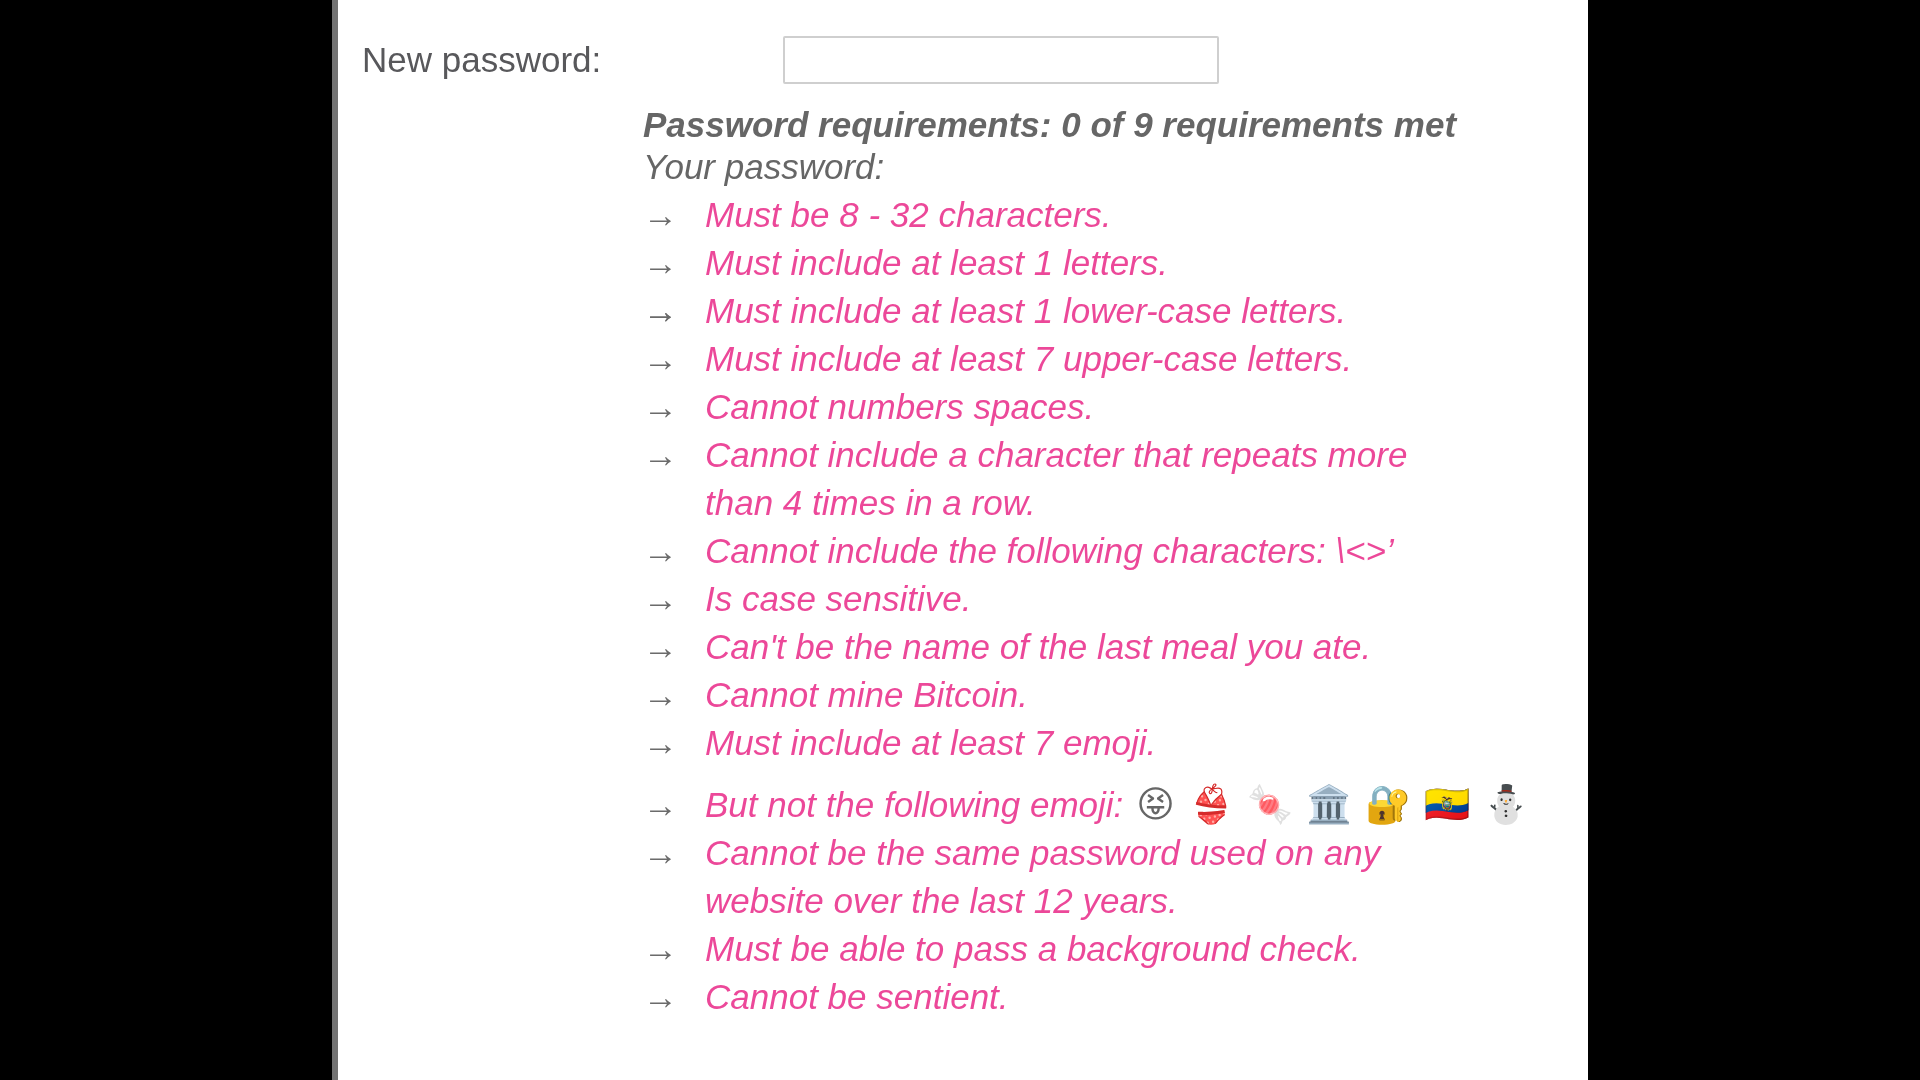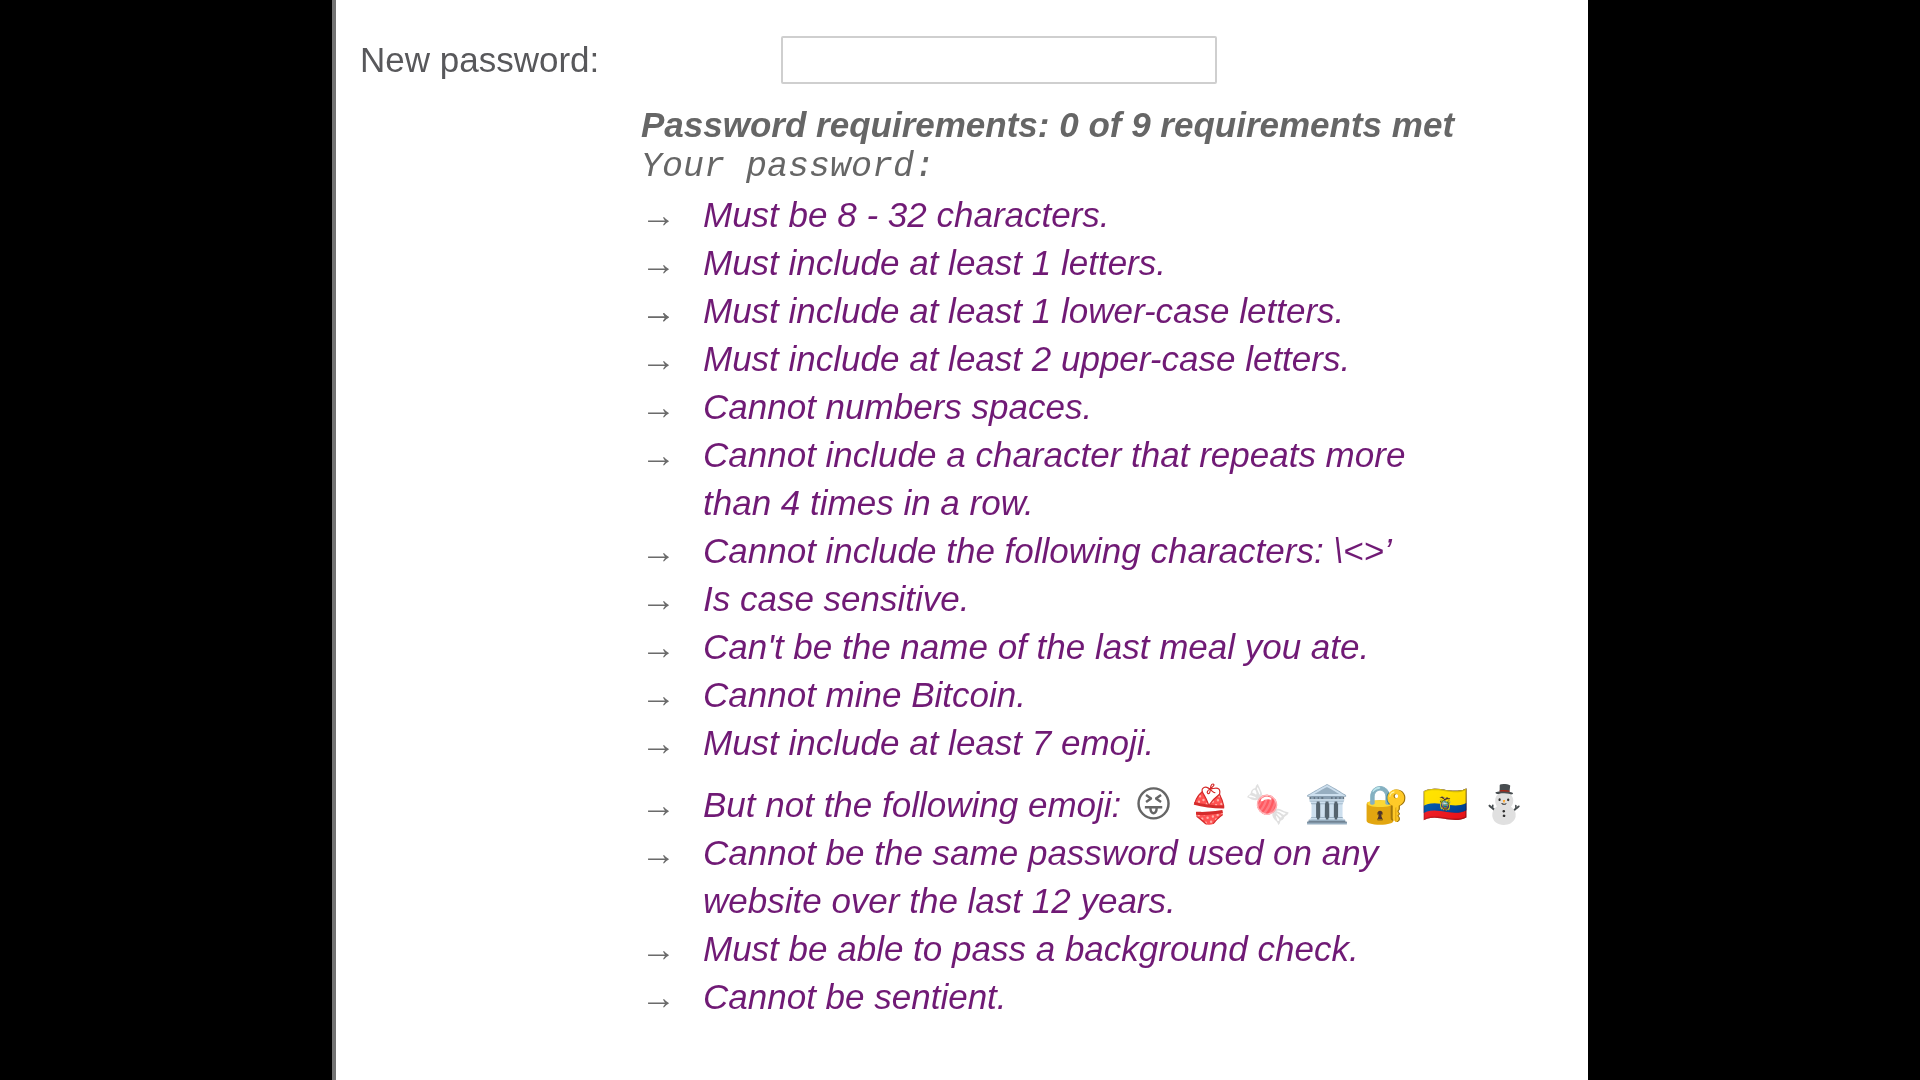--- a/index.html
+++ b/index.html
@@ -11,21 +11,21 @@
     width: 1920px;
     height: 1080px;
     overflow: hidden;
     font-family: "Liberation Sans", "DejaVu Sans", sans-serif;
   }
   .panel {
     width: 1256px;
     height: 1080px;
     margin: 0 auto;
     background: #ffffff;
-    border-left: 4px solid #737373;
+    border-left: 6px solid #737373;
     box-sizing: border-box;
     padding-top: 36px;
   }
   .form-row {
     display: flex;
     align-items: center;
     padding-left: 24px;
   }
   .pw-label {
     font-size: 35px;
@@ -49,21 +49,20 @@
     color: #666666;
     font-style: italic;
     font-size: 35px;
   }
   .req-heading {
     font-weight: bold;
     line-height: 42px;
   }
   .req-sub {
     line-height: 42px;
-    font-family: Liberation Mono, monospace;
   }
   .req-list {
     list-style: none;
     margin: 3px 0 0 0;
     padding: 0;
     width: 840px;
   }
   .req-item {
     position: relative;
     padding-left: 62px;
@@ -77,21 +76,21 @@
     width: auto;
   }
   .req-marker {
     position: absolute;
     left: 0;
     top: 0;
     font-style: normal;
     color: #6b6b6b;
   }
   .req-text {
-    color: #701a75;
+    color: #ec4899;
   }
   .emoji-row {
     font-style: normal;
   }
   .emoji {
     font-style: normal;
     font-size: 37px;
     margin-left: 13px;
   }
 </style>
@@ -106,21 +105,21 @@
   </div>
 
   <div class="req-block">
     <div class="req-heading">Password requirements: 0 of 9 requirements met</div>
     <div class="req-sub">Your password:</div>
     <ul class="req-list" id="req-list">
         <li class="req-item"><span class="req-marker">→</span><span class="req-text">Must be 8 - 32 characters.</span></li>
         <li class="req-item"><span class="req-marker">→</span><span class="req-text">Must include at least 1 letters.</span></li>
         <li class="req-item"><span class="req-marker">→</span></li>
         <li class="req-item"><span class="req-marker">→</span><span class="req-text">Must include at least 1 lower-case letters.</span></li>
-        <li class="req-item"><span class="req-marker">→</span><span class="req-text">Must include at least 2 upper-case letters.</span></li>
+        <li class="req-item"><span class="req-marker">→</span><span class="req-text">Must include at least 7 upper-case letters.</span></li>
         <li class="req-item"><span class="req-marker">→</span><span class="req-text">Cannot numbers spaces.</span></li>
         <li class="req-item"><span class="req-marker">→</span><span class="req-text">Cannot include a character that repeats more than 4 times in a row.</span></li>
         <li class="req-item"><span class="req-marker">→</span><span class="req-text">Cannot include the following characters: \&lt;&gt;’</span></li>
         <li class="req-item"><span class="req-marker">→</span><span class="req-text">Is case sensitive.</span></li>
         <li class="req-item"><span class="req-marker">→</span><span class="req-text">Can't be the name of the last meal you ate.</span></li>
         <li class="req-item"><span class="req-marker">→</span><span class="req-text">Cannot mine Bitcoin.</span></li>
         <li class="req-item"><span class="req-marker">→</span><span class="req-text">Must include at least 7 emoji.</span></li>
         <li class="req-item gap-before nowrap"><span class="req-marker">→</span><span class="req-text">But not the following emoji:</span><span class="emoji-row"><span class="emoji">😝</span><span class="emoji">👙</span><span class="emoji">🍬</span><span class="emoji">🏛️</span><span class="emoji">🔐</span><span class="emoji">🇪🇨</span><span class="emoji">⛄️</span></span></li>
         <li class="req-item"><span class="req-marker">→</span><span class="req-text">Cannot be the same password used on any website over the last 12 years.</span></li>
         <li class="req-item"><span class="req-marker">→</span><span class="req-text">Must be able to pass a background check.</span></li>

